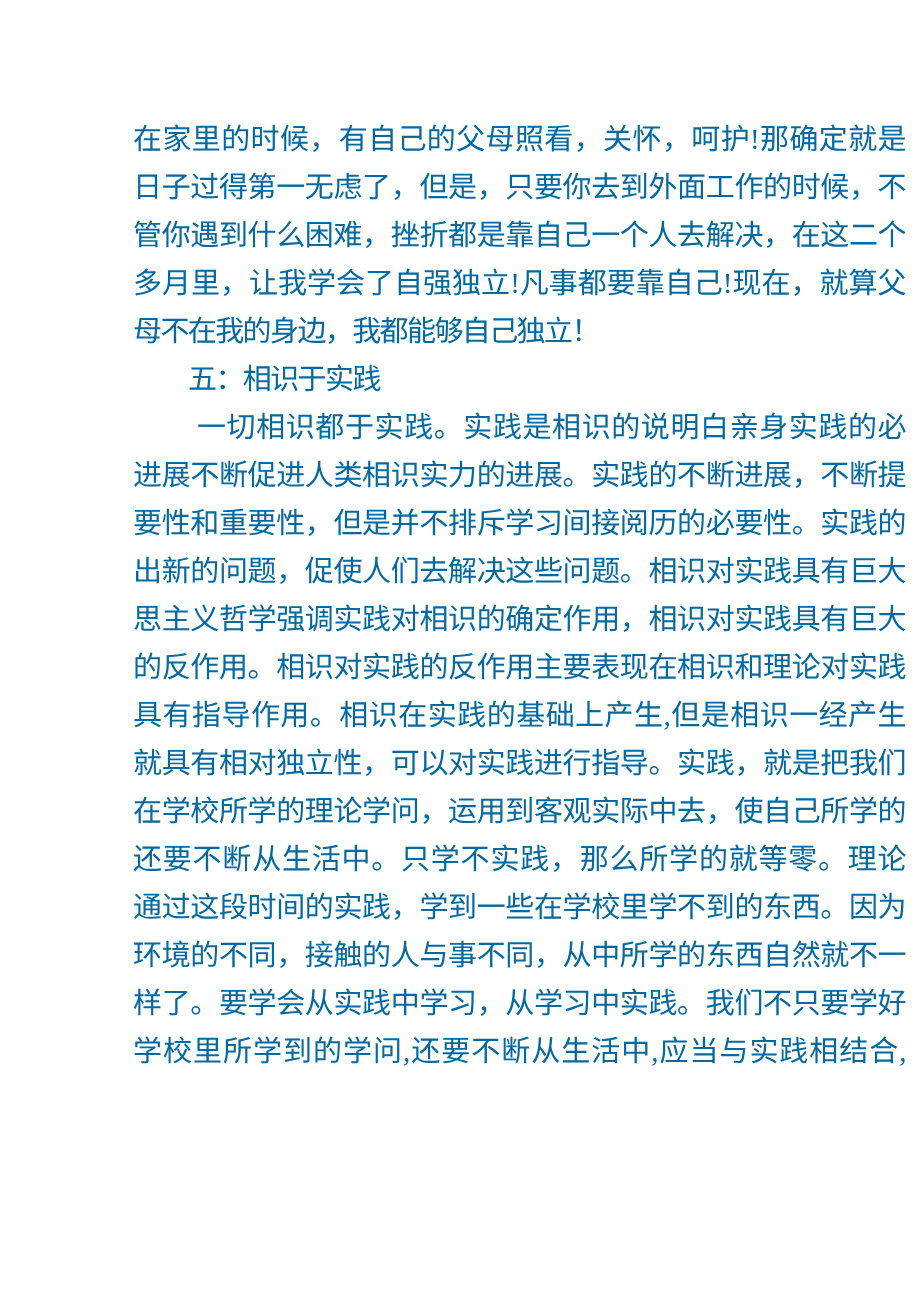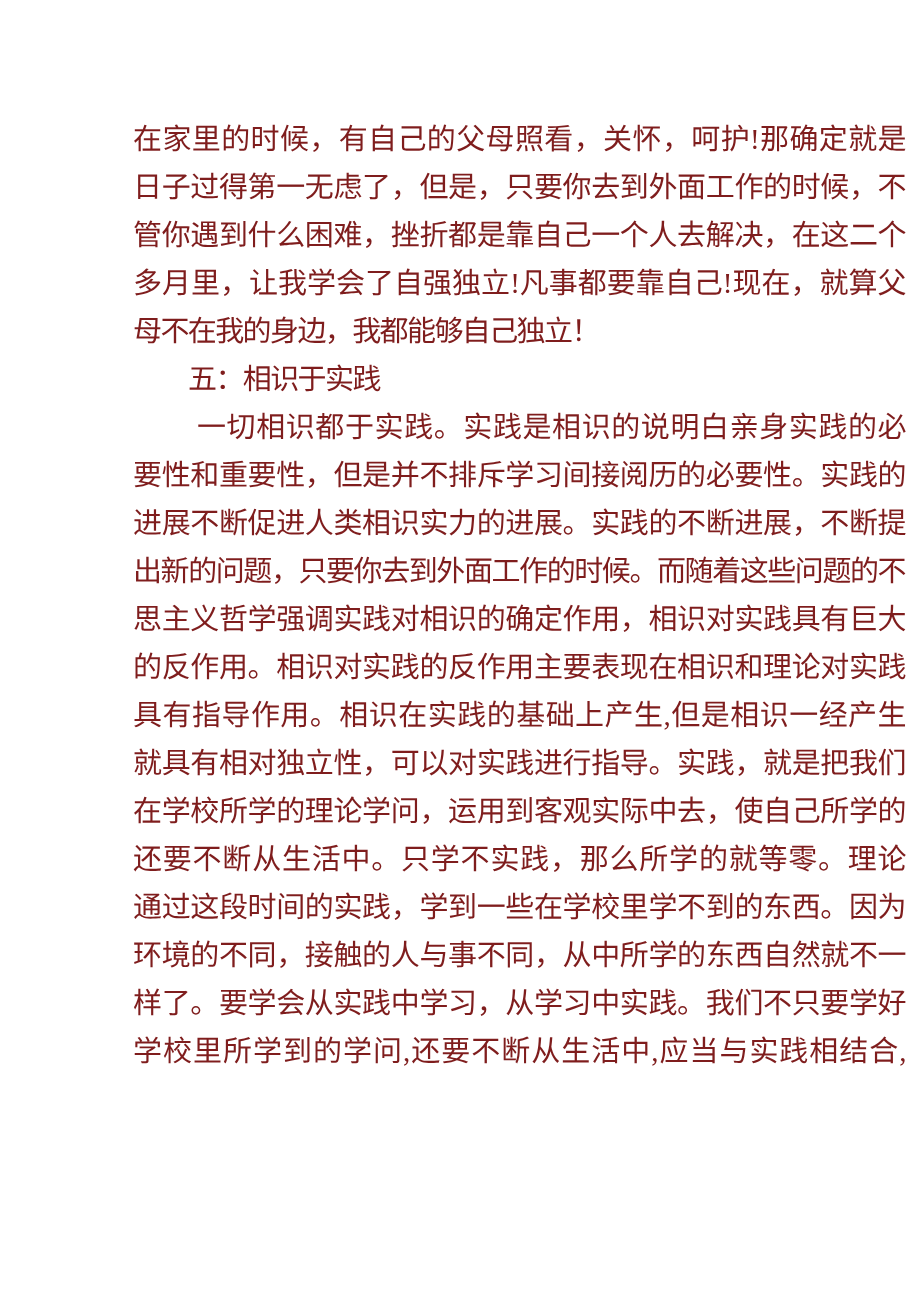--- a/index.html
+++ b/index.html
@@ -21,21 +21,21 @@
   }
   .paragraph {
     margin: 0;
     padding: 0;
   }
   .line {
     font-family: "Liberation Serif", "DejaVu Serif", serif;
     font-size: 29px;
     line-height: 48px;
     letter-spacing: -1.6px;
-    color: #7f1d1d;
+    color: #0369a1;
     text-align: justify;
     text-align-last: justify;
     white-space: normal;
     word-break: break-all;
   }
   
   .p-continuation .line:last-child {
     text-align-last: left;
   }
   
@@ -59,23 +59,23 @@
       <div class="line">多月里，让我学会了自强独立!凡事都要靠自己!现在，就算父</div>
       <div class="line">母不在我的身边，我都能够自己独立！</div>
     </div>
 
   <div class="paragraph p-heading">
       <div class="line">五：相识于实践</div>
     </div>
 
   <div class="paragraph p-indent-first">
       <div class="line">一切相识都于实践。实践是相识的说明白亲身实践的必</div>
+      <div class="line">进展不断促进人类相识实力的进展。实践的不断进展，不断提</div>
       <div class="line">要性和重要性，但是并不排斥学习间接阅历的必要性。实践的</div>
-      <div class="line">进展不断促进人类相识实力的进展。实践的不断进展，不断提</div>
-      <div class="line">出新的问题，只要你去到外面工作的时候。而随着这些问题的不</div>
+      <div class="line">出新的问题，促使人们去解决这些问题。相识对实践具有巨大</div>
       <div class="line">思主义哲学强调实践对相识的确定作用，相识对实践具有巨大</div>
       <div class="line">的反作用。相识对实践的反作用主要表现在相识和理论对实践</div>
       <div class="line">具有指导作用。相识在实践的基础上产生,但是相识一经产生</div>
       <div class="line">就具有相对独立性，可以对实践进行指导。实践，就是把我们</div>
       <div class="line">在学校所学的理论学问，运用到客观实际中去，使自己所学的</div>
       <div class="line">还要不断从生活中。只学不实践，那么所学的就等零。理论</div>
       <div class="line">通过这段时间的实践，学到一些在学校里学不到的东西。因为</div>
       <div class="line">环境的不同，接触的人与事不同，从中所学的东西自然就不一</div>
       <div class="line">样了。要学会从实践中学习，从学习中实践。我们不只要学好</div>
       <div class="line">学校里所学到的学问,还要不断从生活中,应当与实践相结合,</div>

